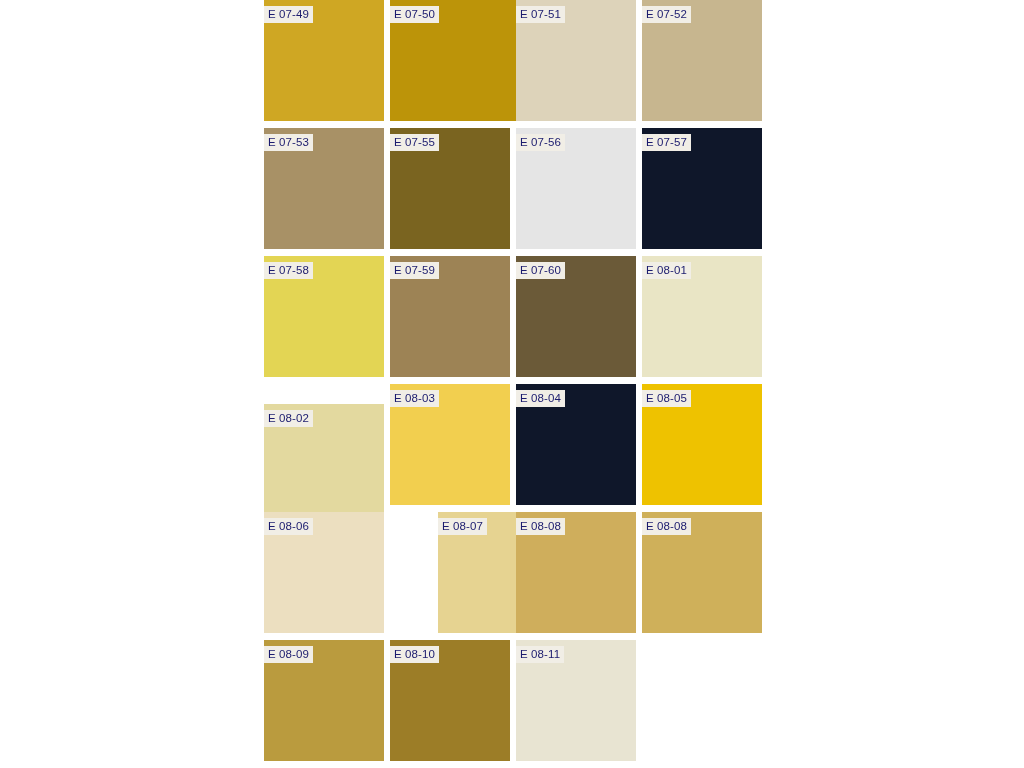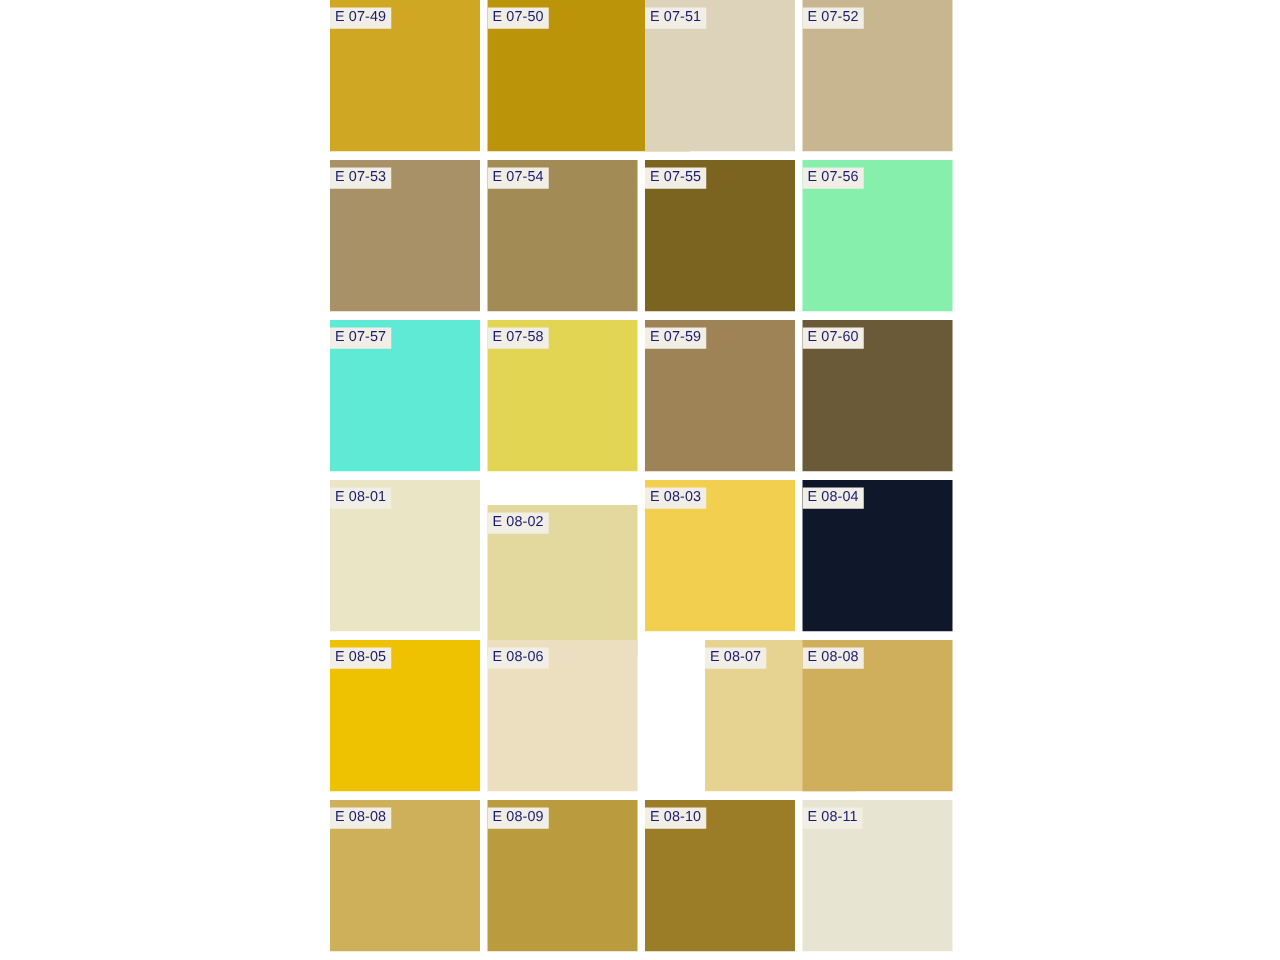--- a/index.html
+++ b/index.html
@@ -59,30 +59,27 @@
     </div>
     <div class="swatch" style="background: rgb(221, 211, 186);">
       <span class="swatch-label">E 07-51</span>
     </div>
     <div class="swatch" style="background: rgb(199, 182, 143);">
       <span class="swatch-label">E 07-52</span>
     </div>
     <div class="swatch" style="background: rgb(168, 145, 102);">
       <span class="swatch-label">E 07-53</span>
     </div>
-    <div class="swatch" style="background: rgb(163, 139, 85);">
-      <span class="swatch-label">E 07-54</span>
-    </div>
     <div class="swatch" style="background: rgb(122, 100, 32);">
       <span class="swatch-label">E 07-55</span>
     </div>
-    <div class="swatch" style="background: #86efac;">
+    <div class="swatch" style="background: #e5e5e5;">
       <span class="swatch-label">E 07-56</span>
     </div>
-    <div class="swatch" style="background: #5eead4; text-decoration: underline;">
+    <div class="swatch" style="background: #0f172a; text-decoration: underline;">
       <span class="swatch-label">E 07-57</span>
     </div>
     <div class="swatch" style="background: rgb(227, 213, 84);">
       <span class="swatch-label">E 07-58</span>
     </div>
     <div class="swatch" style="background: rgb(157, 131, 85);">
       <span class="swatch-label">E 07-59</span>
     </div>
     <div class="swatch" style="background: rgb(107, 90, 56);">
       <span class="swatch-label">E 07-60</span>

